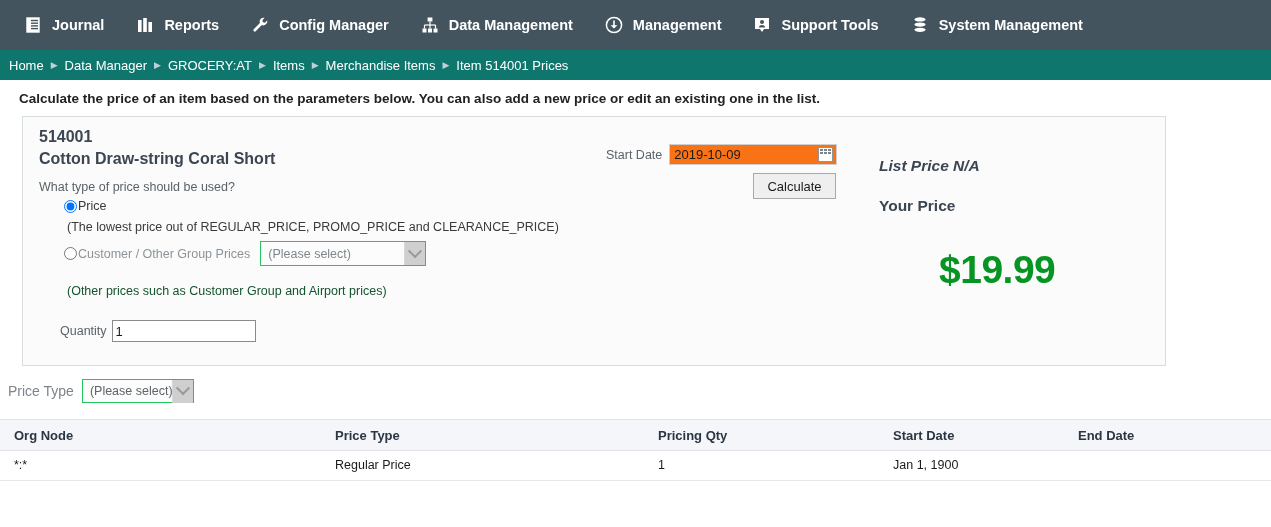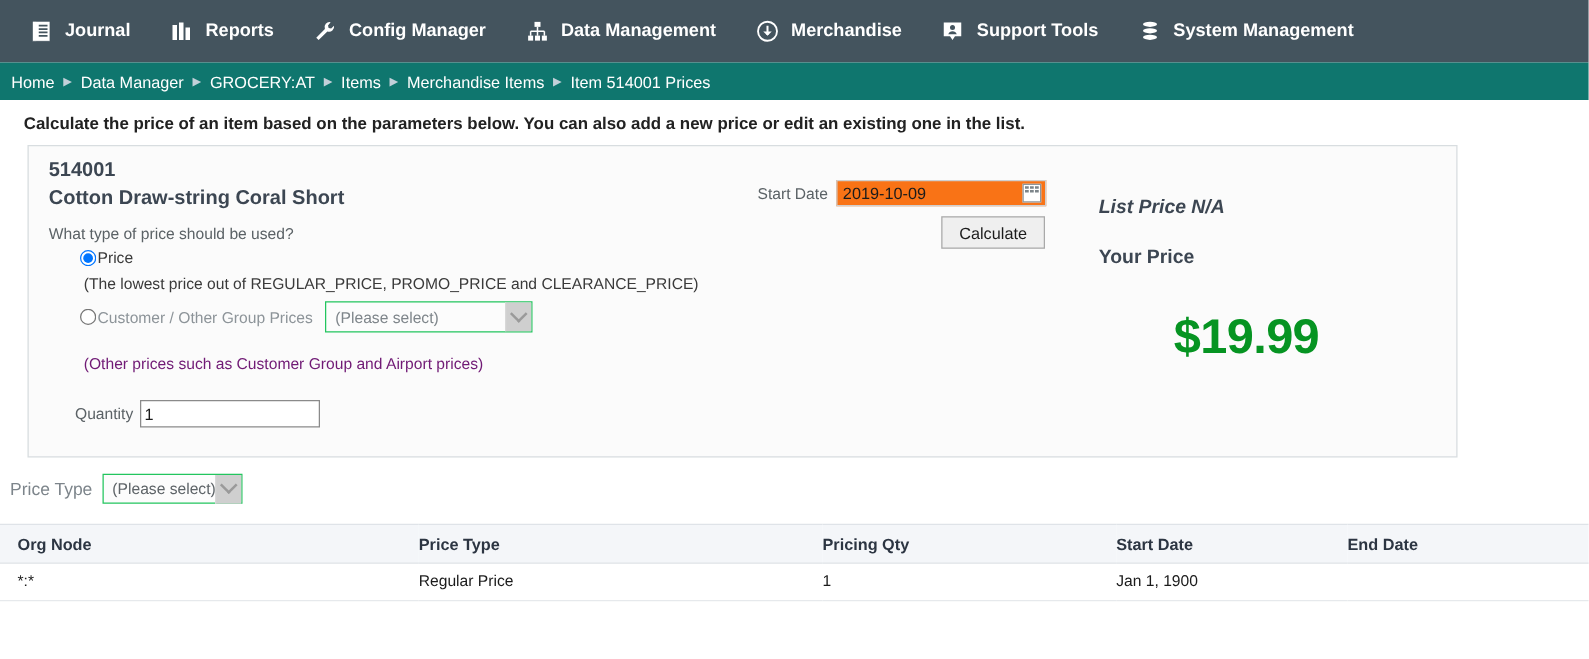--- a/index.html
+++ b/index.html
@@ -130,21 +130,21 @@
     left: 44px;
     top: 103px;
     font-size: 12.5px;
     color: #3a3a3a;
   }
   .hint2 {
     position: absolute;
     left: 44px;
     top: 167px;
     font-size: 12.5px;
-    color: #701a75;
+    color: #14532d;
   }
   .rlabel {
     font-size: 12.5px;
     color: #3a3a3a;
     margin-left: 1px;
   }
   .rlabel.dim { color: #8d9499; }
 
   input[type=radio] {
     margin: 0;
@@ -426,21 +426,21 @@
   </div>
 
   <div class="navitem">
     <span class="nicon">
       <svg width="20" height="20" viewBox="0 0 20 20">
           <circle cx="10" cy="10" r="7.6" fill="none" stroke="#fff" stroke-width="1.5"></circle>
           <line x1="10" y1="5.5" x2="10" y2="13" stroke="#fff" stroke-width="1.6"></line>
           <path d="M6.6 10.2 L10 13.6 L13.4 10.2 Z" fill="#fff"></path>
         </svg>
     </span>
-    <span>Merchandise</span>
+    <span>Management</span>
   </div>
 
   <div class="navitem">
     <span class="nicon">
       <svg width="20" height="20" viewBox="0 0 20 20">
           <path d="M3 3 h14 v11 h-5 l-2 3 -2 -3 H3 Z" fill="#fff"></path>
           <circle cx="10" cy="7" r="2" fill="#44545e"></circle>
           <path d="M6.6 12.4a3.6 3.6 0 0 1 6.8 0z" fill="#44545e"></path>
         </svg>
     </span>

